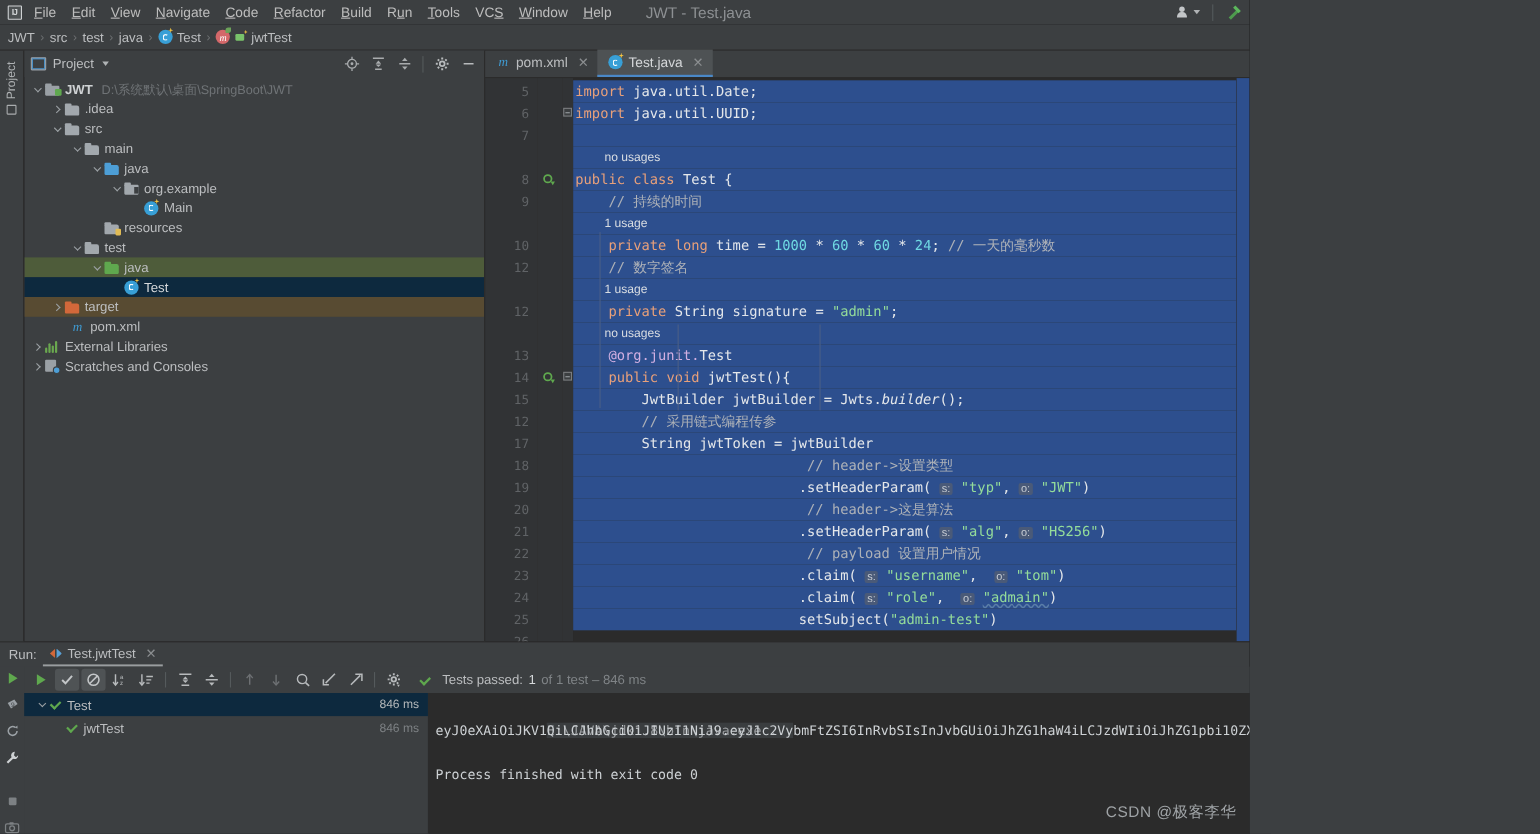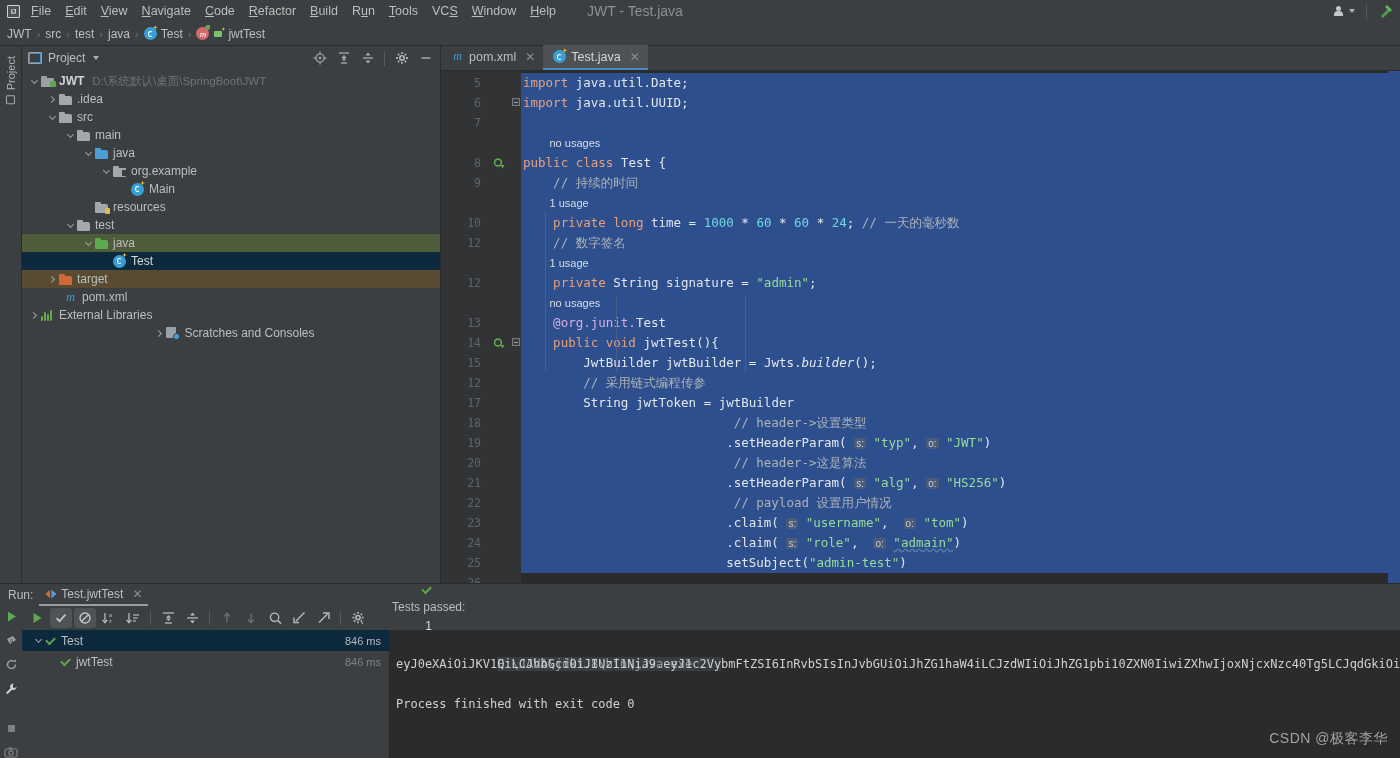--- a/index.html
+++ b/index.html
@@ -3,21 +3,21 @@
 <meta charset="utf-8">
 <style>
   * { box-sizing: border-box; margin: 0; padding: 0; }
   html, body {
     width: 1400px; height: 758px;
     background: #3c3f41;
     font-family: "Liberation Sans", sans-serif;
     overflow: hidden;
   }
   .ide {
-    width: 1400px; height: 758px;
+    width: 1136px; height: 758px;
     position: relative;
     display: flex; flex-direction: column;
     background: #000000;
   }
 
   
   .menubar {
     height: 22px; flex: 0 0 22px;
     background: #3c3f41;
     display: flex; align-items: center;
@@ -323,21 +323,21 @@
   .run-main { flex:1 1 auto; display:flex; flex-direction:column; min-width:0; }
   .run-toolbar {
     height: 24px; flex:0 0 24px; display:flex; align-items:center;
     gap:2px; padding-left:4px; background:#3c3f41;
   }
   .rtb { width:22px;height:20px; display:flex;align-items:center;justify-content:center; border-radius:3px; }
   .rtb.on { background:#4f5355; }
   .rtb-sep { width:1px;height:14px;background:#555a5c;margin:0 4px; }
   .status-text {
     margin-left:10px; font-size:12px; color:#bcbec0;
-    display:flex; align-items:center; gap:5px; white-space:nowrap;flex-direction:column;
+    display:flex; align-items:center; gap:5px; white-space:nowrap;
   }
   .status-text .dim { color:#7f8386; }
   .run-split { flex:1 1 auto; display:flex; min-height:0; }
   .tests-tree {
     width: 368px; flex:0 0 368px; background:#3c3f41;
     font-size:12px; color:#bcbec0;
     border-right:1px solid #2b2b2b;
   }
   .ttrow {
     height:21px; display:flex; align-items:center; padding:0 8px 0 10px;
@@ -646,21 +646,21 @@
             </span>
           <span class="ic-lib">
             <span style="height:5px"></span>
               <span style="height:9px"></span>
               <span style="height:7px"></span>
               <span style="height:11px"></span>
           </span>
           <span class="tlabel">External Libraries</span>
         </div>
 
-        <div class="trow" style="padding-left:6px;justify-content:center;">
+        <div class="trow" style="padding-left:6px;">
           <span class="arrow right">
               <i></i>
             </span>
           <span class="ic-scratch">
               <span class="pad"></span>
               <span class="clk"></span>
             </span>
           <span class="tlabel">Scratches and Consoles</span>
         </div>
       </div>

